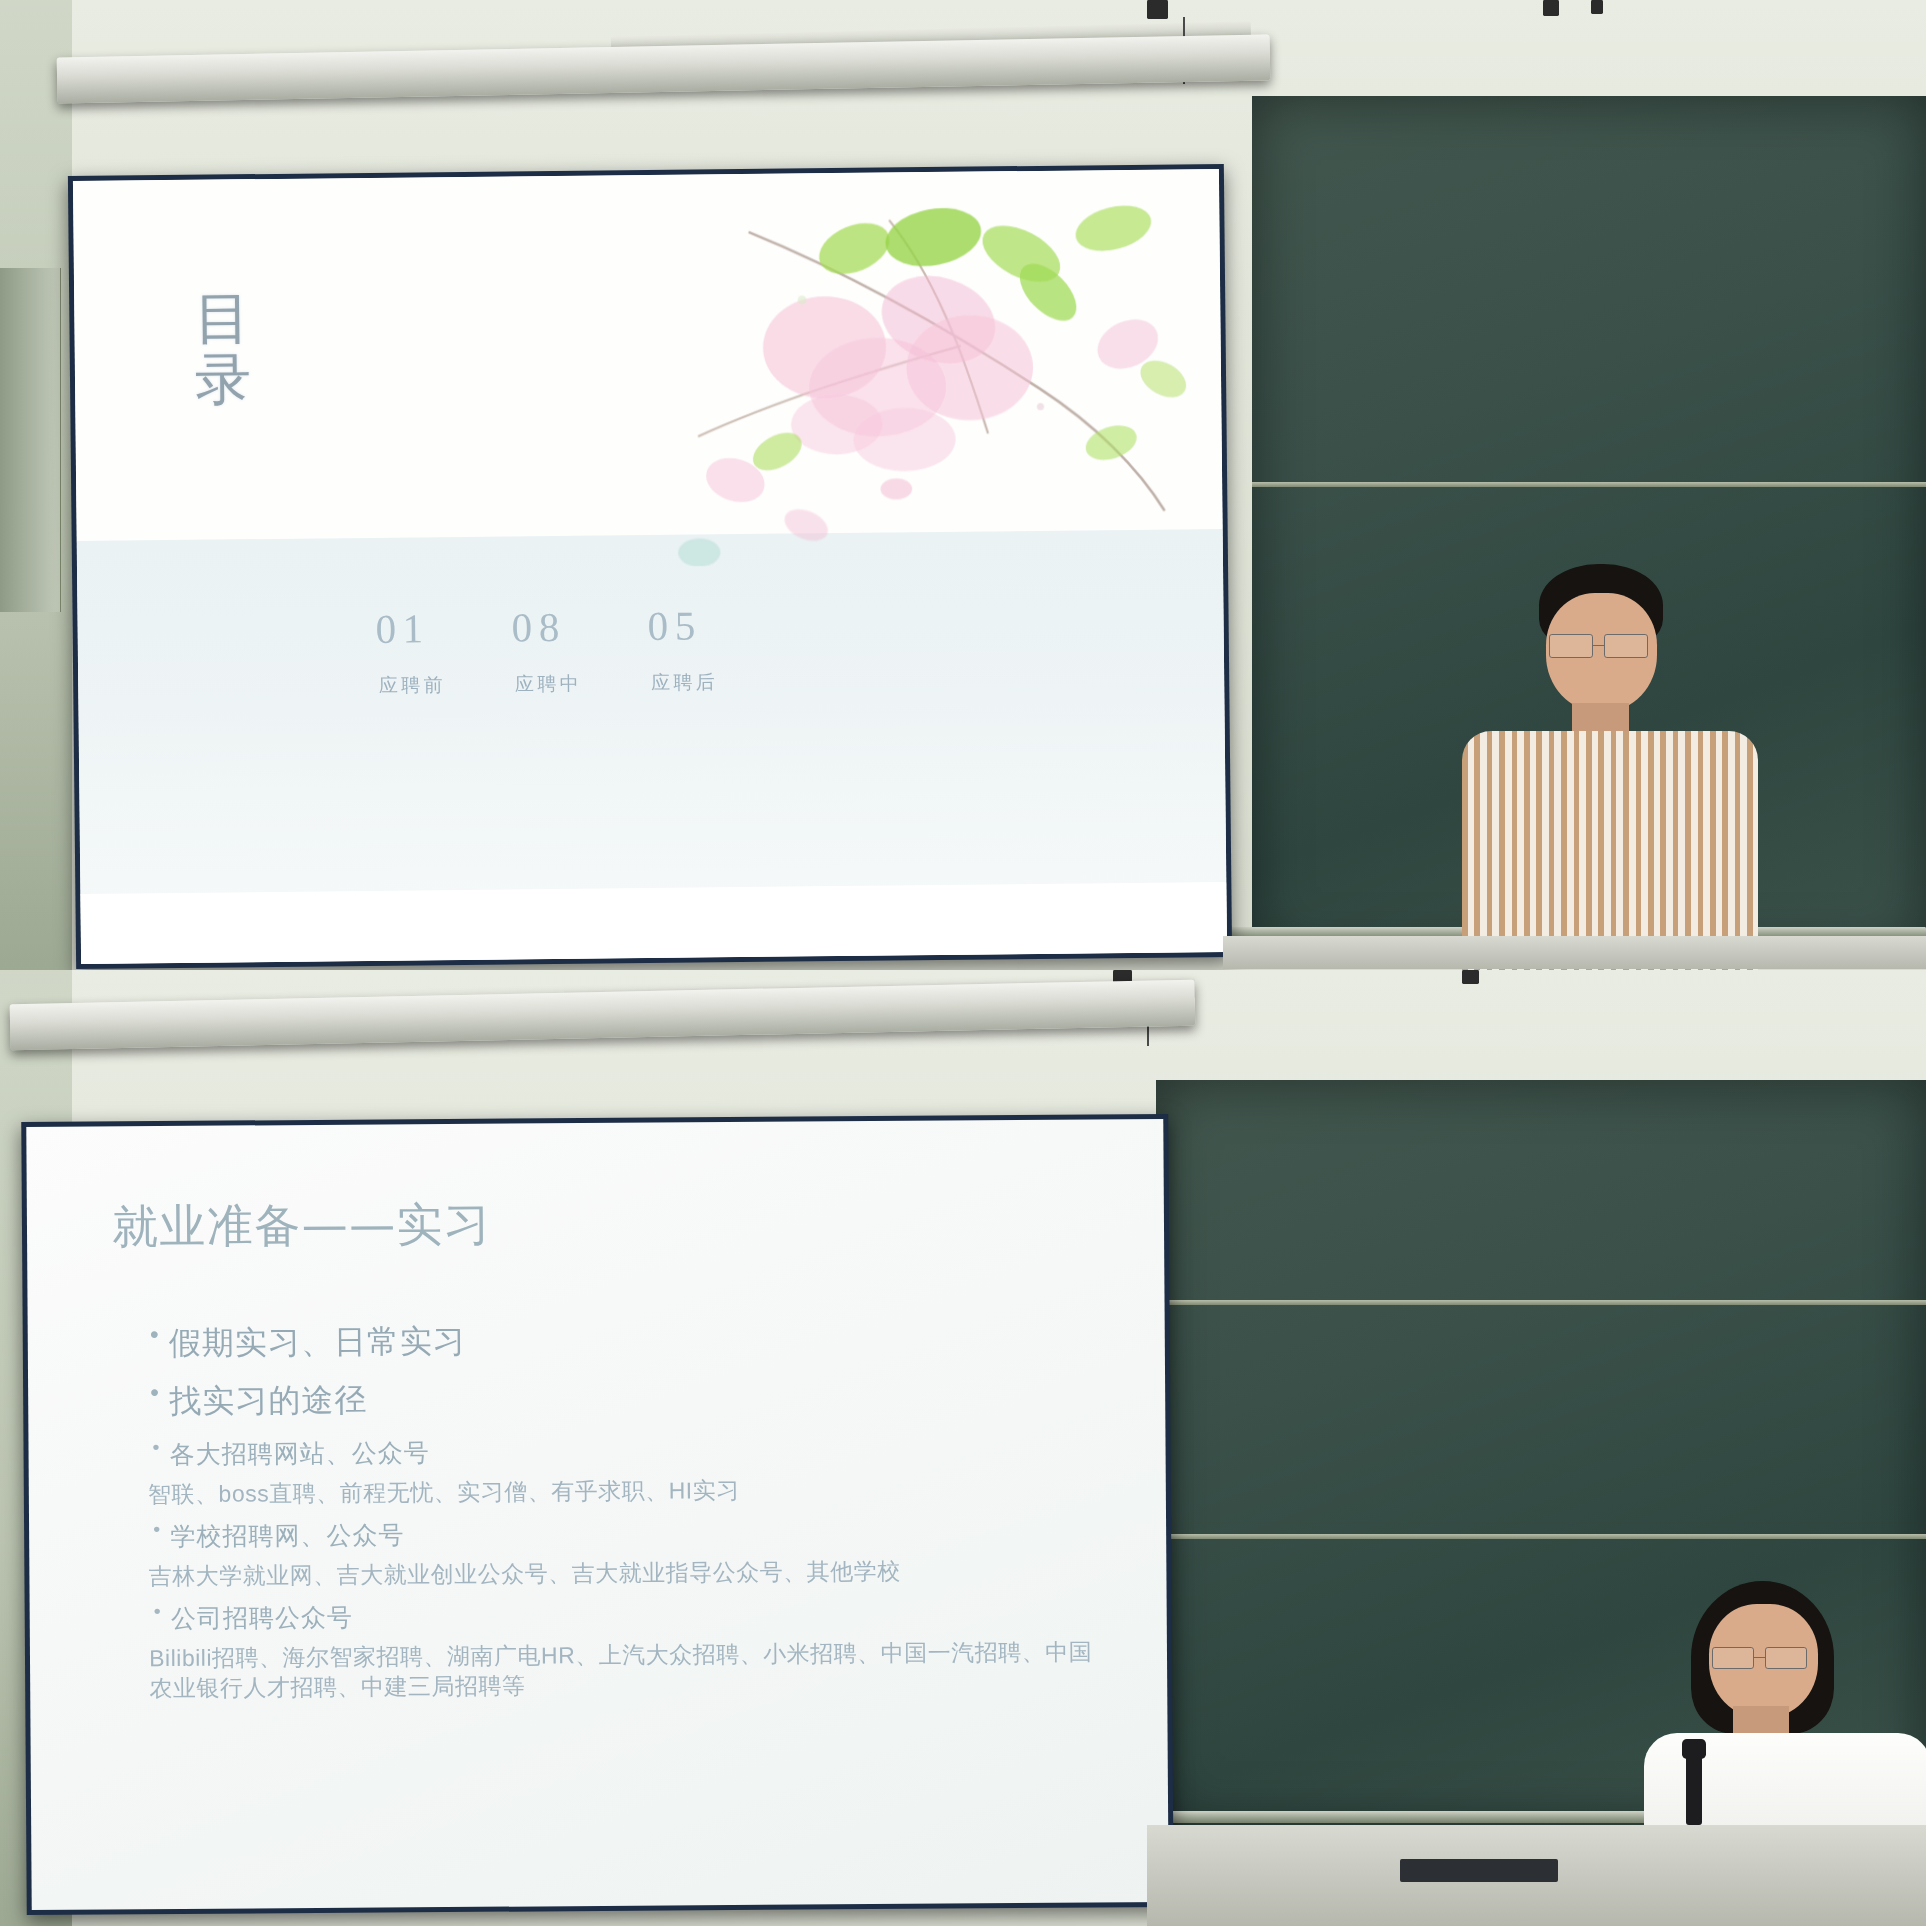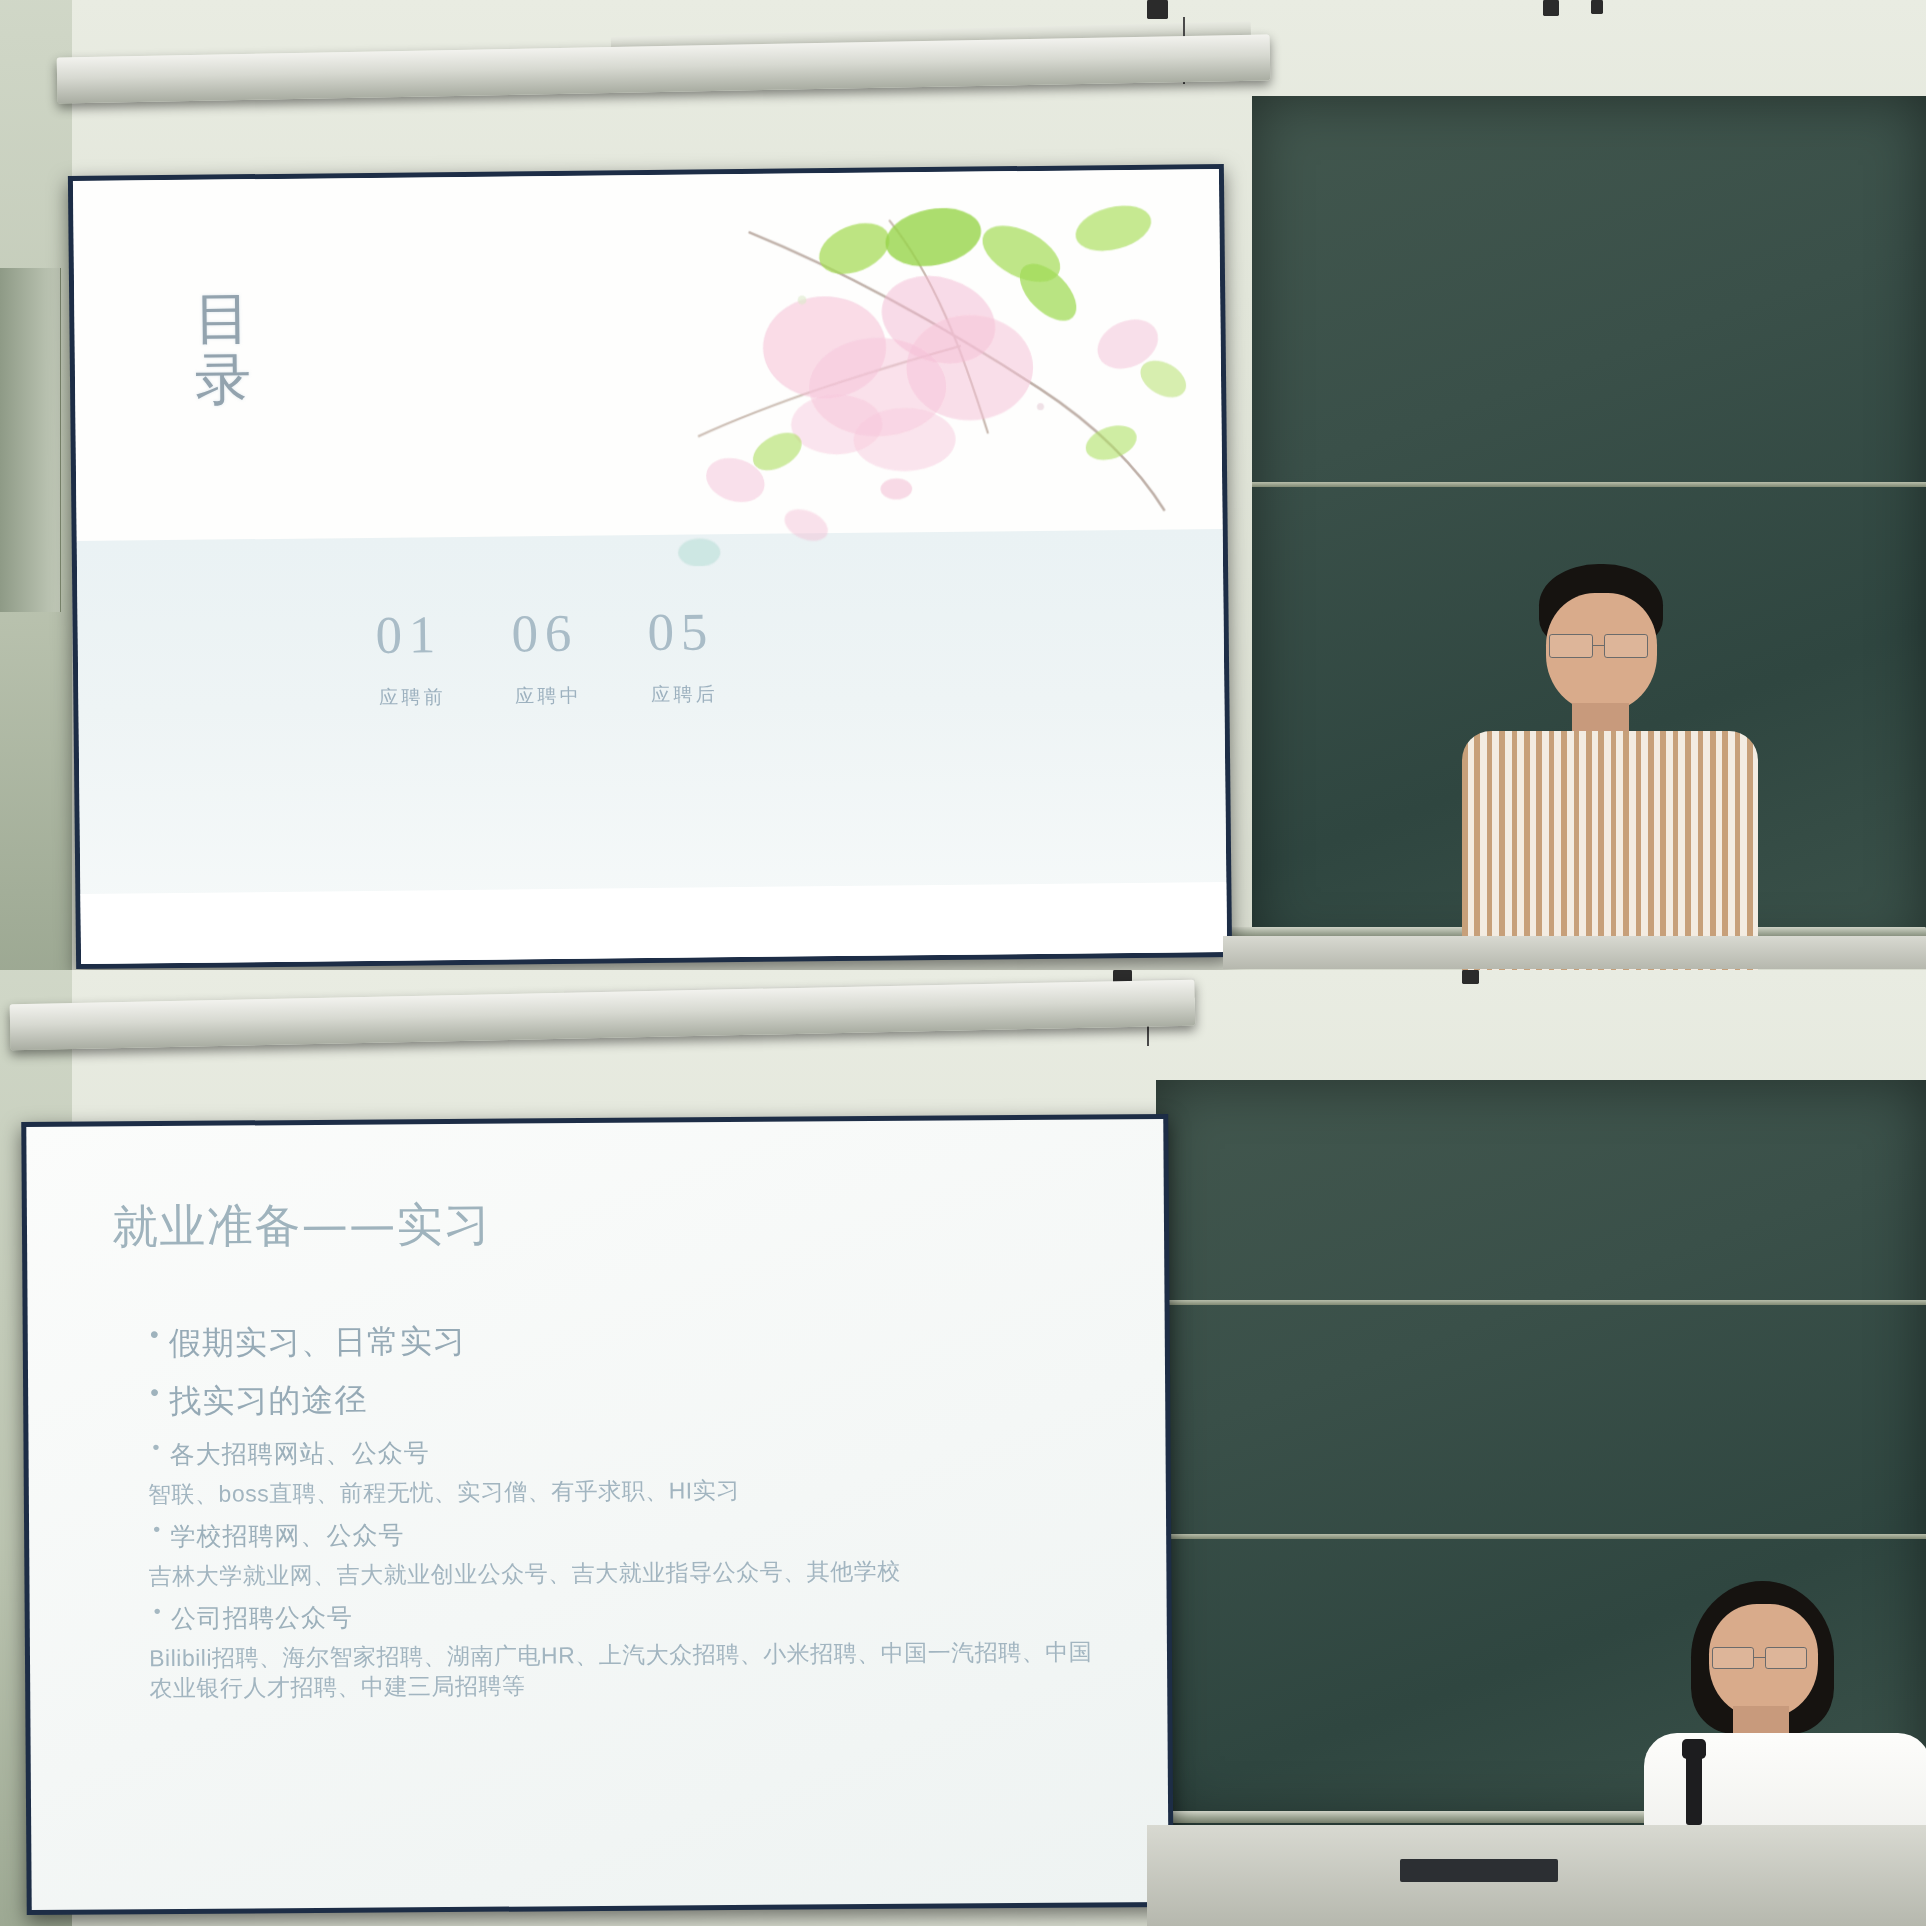--- a/index.html
+++ b/index.html
@@ -89,21 +89,21 @@
     text-shadow:0 0 2.9px rgba(180,200,215,.5);
   }
   .s1-title span{ display:block; }
   .s1-items{
     position:absolute; left:26%; right:6%; top:55%;
     display:flex; justify-content:flex-start; gap:8.5%;
   }
   .s1-item{ width:auto; text-align:left; }
   .s1-num{
     font-family:"Liberation Serif", serif;
-    font-size:53px; color:#a9bcc7; letter-spacing:6.7px; line-height:1;
+    font-size:41px; color:#a9bcc7; letter-spacing:6.7px; line-height:1;
   }
   .s1-lab{
     margin-top:23px; margin-left:2.9px;
     font-family:"Liberation Serif", serif;
     font-size:19px; color:#9db1bf; letter-spacing:3.3px;
   }
 
   
   .s2{
     background:linear-gradient(160deg,#fbfcfb 0%, #f4f7f6 55%, #eef3f2 100%);
@@ -229,21 +229,21 @@
         <span>目</span>
         <span>录</span>
       </div>
 
       <div class="s1-items">
         <div class="s1-item">
           <div class="s1-num">01</div>
           <div class="s1-lab">应聘前</div>
         </div>
         <div class="s1-item">
-          <div class="s1-num">06</div>
+          <div class="s1-num">08</div>
           <div class="s1-lab">应聘中</div>
         </div>
         <div class="s1-item">
           <div class="s1-num">05</div>
           <div class="s1-lab">应聘后</div>
         </div>
       </div>
     </div>
   </div>
 

